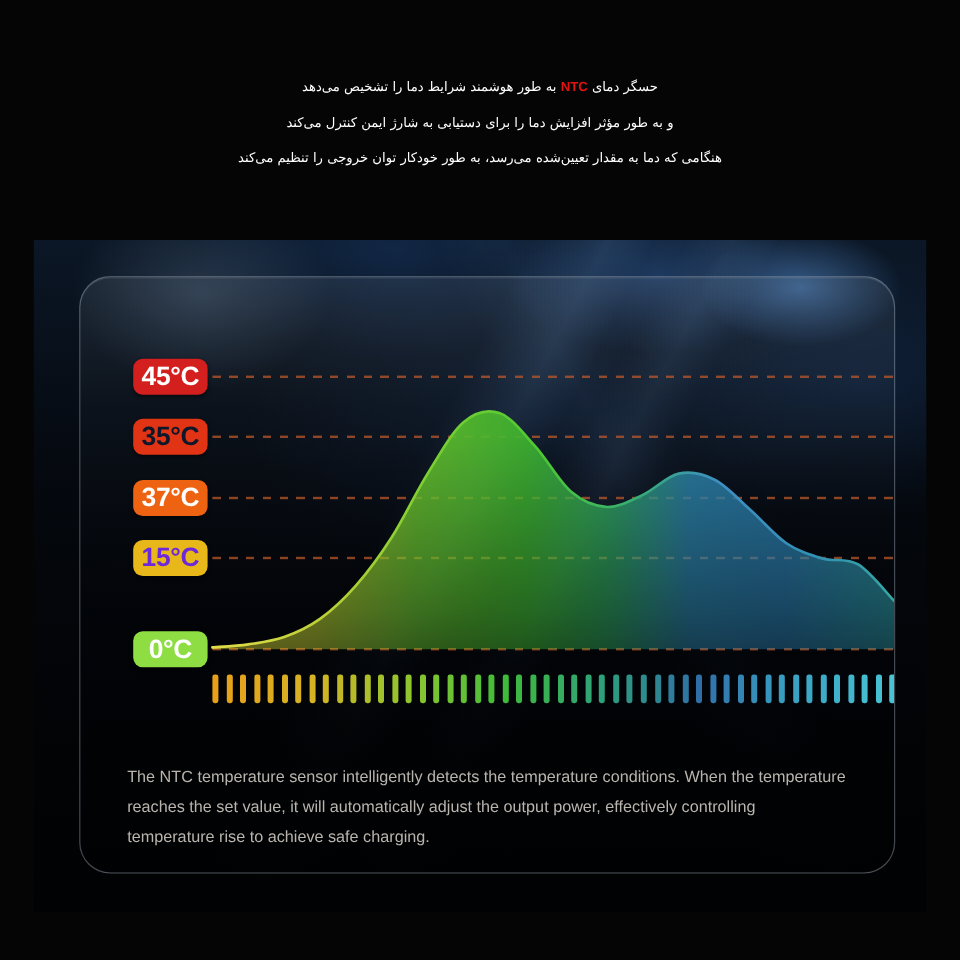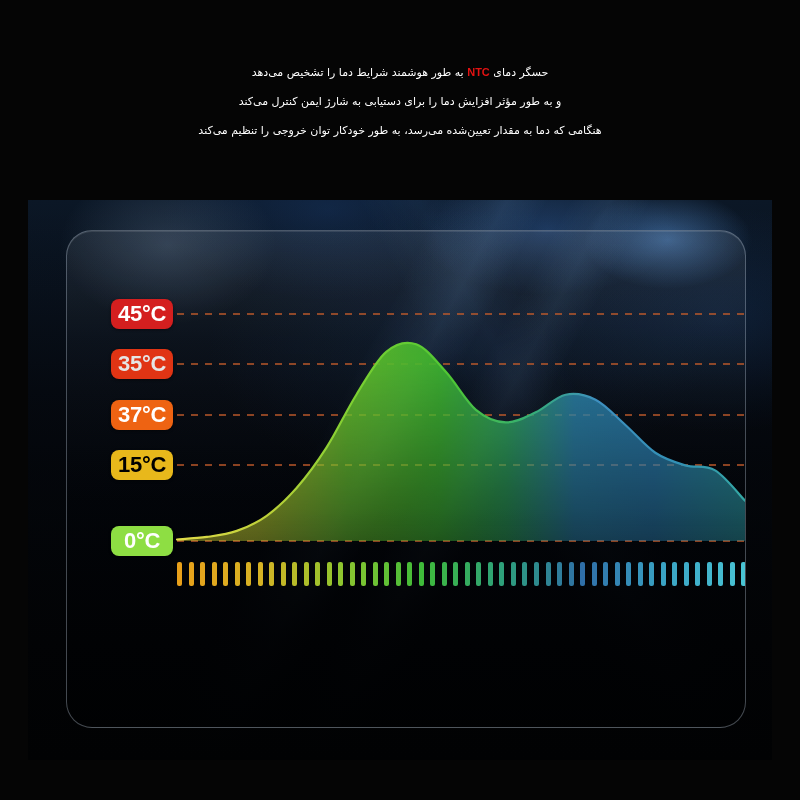--- a/index.html
+++ b/index.html
@@ -170,23 +170,23 @@
 
           <g mask="url(#mVert)">
             <path id="areaPath" fill="url(#gHoriz)" d="M110.00,308.49C114.98,308.07 129.93,307.39 139.89,305.96C149.86,304.54 159.82,303.44 169.79,299.91C179.75,296.38 189.72,291.92 199.68,284.78C209.65,277.63 219.61,268.38 229.58,257.03C239.54,245.68 249.51,232.23 259.47,216.68C269.44,201.12 279.40,179.69 289.37,163.71C299.33,147.74 309.30,129.24 319.26,120.83C329.23,112.43 339.19,109.90 349.16,113.27C359.12,116.63 369.09,130.08 379.05,141.01C389.02,151.94 398.98,170.44 408.95,178.84C418.91,187.25 428.88,191.04 438.84,191.46C448.81,191.88 458.77,185.99 468.74,181.37C478.70,176.74 488.67,165.81 498.63,163.71C508.60,161.61 518.56,163.71 528.53,168.76C538.49,173.80 548.46,185.15 558.42,193.98C568.39,202.81 578.35,215.00 588.32,221.72C598.28,228.45 608.25,231.39 618.21,234.33C628.18,237.28 638.14,233.49 648.11,239.38C658.07,245.26 673.02,264.60 678.00,269.64L678.00,310L110.00,310Z"></path>
           </g>
 
           <path id="edgePath" fill="none" stroke="url(#gEdge)" stroke-width="2.2" stroke-linecap="round" d="M110.00,308.49C114.98,308.07 129.93,307.39 139.89,305.96C149.86,304.54 159.82,303.44 169.79,299.91C179.75,296.38 189.72,291.92 199.68,284.78C209.65,277.63 219.61,268.38 229.58,257.03C239.54,245.68 249.51,232.23 259.47,216.68C269.44,201.12 279.40,179.69 289.37,163.71C299.33,147.74 309.30,129.24 319.26,120.83C329.23,112.43 339.19,109.90 349.16,113.27C359.12,116.63 369.09,130.08 379.05,141.01C389.02,151.94 398.98,170.44 408.95,178.84C418.91,187.25 428.88,191.04 438.84,191.46C448.81,191.88 458.77,185.99 468.74,181.37C478.70,176.74 488.67,165.81 498.63,163.71C508.60,161.61 518.56,163.71 528.53,168.76C538.49,173.80 548.46,185.15 558.42,193.98C568.39,202.81 578.35,215.00 588.32,221.72C598.28,228.45 608.25,231.39 618.21,234.33C628.18,237.28 638.14,233.49 648.11,239.38C658.07,245.26 673.02,264.60 678.00,269.64"></path>
         </svg>
 
         <div id="chips">
             <div class="chip" style="top: 295px; background: rgb(142, 222, 67); color: rgb(255, 255, 255);">0°C</div>
-            <div class="chip" style="top: 219.333px; background: rgb(232, 184, 27); color: #000000;">15°C</div>
+            <div class="chip" style="top: 219.333px; background: rgb(232, 184, 27); color: #6d28d9;">15°C</div>
             <div class="chip" style="top: 168.889px; background: rgb(238, 99, 18); color: rgb(255, 255, 255);">37°C</div>
-            <div class="chip" style="top: 118.444px; background: rgb(224, 52, 20); color: #e5e5e5;">35°C</div>
+            <div class="chip" style="top: 118.444px; background: rgb(224, 52, 20); color: #0f172a;">35°C</div>
             <div class="chip" style="top: 68px; background: rgb(212, 31, 31); color: rgb(255, 255, 255);">45°C</div>
           </div>
 
         <div class="bars" id="bars">
             <div class="bar" style="background: rgb(232, 160, 26);"></div>
             <div class="bar" style="background: rgb(229, 163, 27);"></div>
             <div class="bar" style="background: rgb(227, 165, 29);"></div>
             <div class="bar" style="background: rgb(224, 168, 30);"></div>
             <div class="bar" style="background: rgb(222, 171, 32);"></div>
             <div class="bar" style="background: rgb(219, 174, 33);"></div>
@@ -230,16 +230,17 @@
             <div class="bar" style="background: rgb(60, 168, 198);"></div>
             <div class="bar" style="background: rgb(62, 172, 201);"></div>
             <div class="bar" style="background: rgb(64, 177, 203);"></div>
             <div class="bar" style="background: rgb(67, 182, 205);"></div>
             <div class="bar" style="background: rgb(69, 187, 207);"></div>
             <div class="bar" style="background: rgb(71, 191, 210);"></div>
             <div class="bar" style="background: rgb(73, 196, 212);"></div>
           </div>
 
 
+        <div class="caption">The NTC temperature sensor intelligently detects the temperature conditions. When the temperature reaches the set value, it will automatically adjust the output power, effectively controlling temperature rise to achieve safe charging.</div>
       </div>
     </div>
   </div>
 </div>
 
 </body></html>

